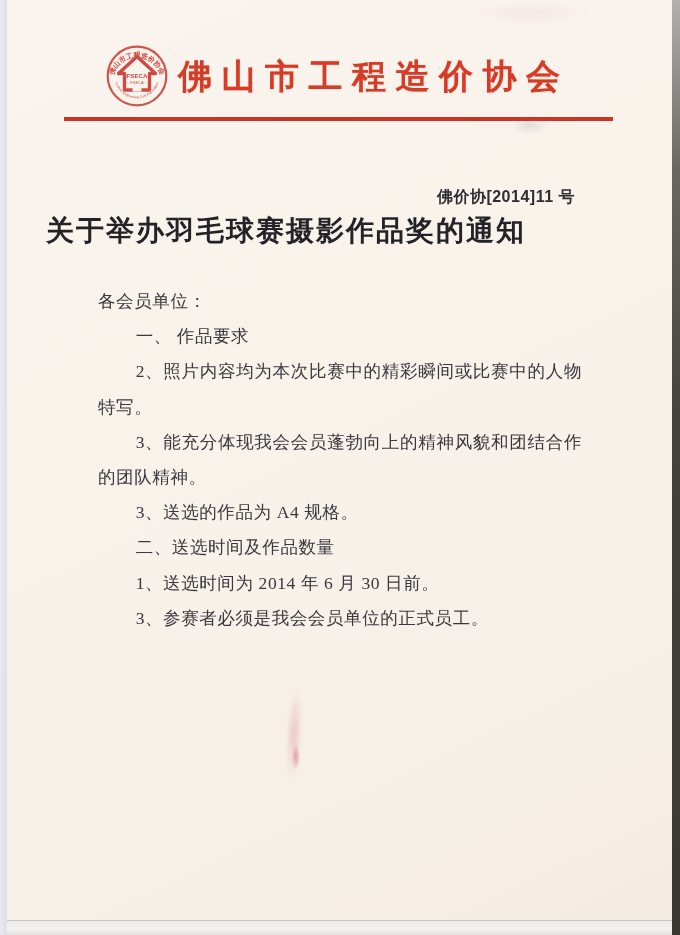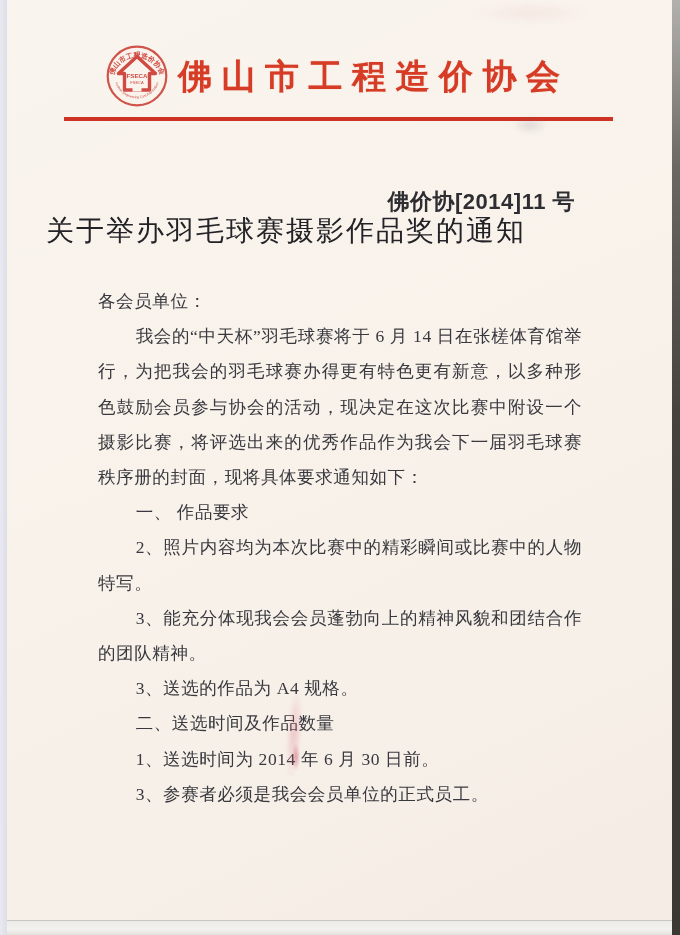--- a/index.html
+++ b/index.html
@@ -34,26 +34,26 @@
     white-space:nowrap;
     text-shadow:0 0 1px rgba(214,59,37,.4);
   }
   .red-rule {
     position:absolute; left:64px; top:117px; width:549px; height:4px;
     background:#cc3324;
   }
   .doc-number {
     position:absolute; top:187px; right:105px;
     font-family:"Liberation Sans","DejaVu Sans",sans-serif;
-    font-size:22px; font-weight:700; color:#2d2d32; letter-spacing:0.5px;
+    font-size:16px; font-weight:700; color:#2d2d32; letter-spacing:0.5px;
   }
   .doc-title {
     position:absolute; top:212px; left:0; width:572px; text-align:center;
     font-family:"Liberation Sans","DejaVu Sans",sans-serif;
-    font-size:28px; font-weight:400; color:#232327; letter-spacing:2px;
+    font-size:28px; font-weight:700; color:#232327; letter-spacing:2px;
   }
   .body-text {
     position:absolute; left:98px; top:284px; width:484px;
     font-size:17.5px; line-height:35.2px; color:#38383e;
     letter-spacing:0.6px; text-align:justify;
   }
   .body-text p { margin:0; }
   .body-text .paragraph, .body-text .item, .body-text .heading { text-indent:2.15em; }
   .body-text .greeting { text-indent:0; }
   .smudge { position:absolute; pointer-events:none; }
@@ -106,21 +106,20 @@
   <div class="org-title">佛山市工程造价协会</div>
 
   <div class="red-rule"></div>
 
   <div class="doc-number">佛价协[2014]11 号</div>
 
   <div class="doc-title">关于举办羽毛球赛摄影作品奖的通知</div>
 
   <div class="body-text">
       <p class="greeting">各会员单位：</p>
-      <p class="paragraph">我会的“中天杯”羽毛球赛将于 6 月 14 日在张槎体育馆举行，为把我会的羽毛球赛办得更有特色更有新意，以多种形色鼓励会员参与协会的活动，现决定在这次比赛中附设一个摄影比赛，将评选出来的优秀作品作为我会下一届羽毛球赛秩序册的封面，现将具体要求通知如下：</p>
       <p class="heading">一、 作品要求</p>
       <p class="item">2、照片内容均为本次比赛中的精彩瞬间或比赛中的人物特写。</p>
       <p class="item">3、能充分体现我会会员蓬勃向上的精神风貌和团结合作的团队精神。</p>
       <p class="item">3、送选的作品为 A4 规格。</p>
       <p class="heading">二、送选时间及作品数量</p>
       <p class="item">1、送选时间为 2014 年 6 月 30 日前。</p>
       <p class="item">3、参赛者必须是我会会员单位的正式员工。</p>
     </div>
 
   <div class="smudge smudge-header"></div>

